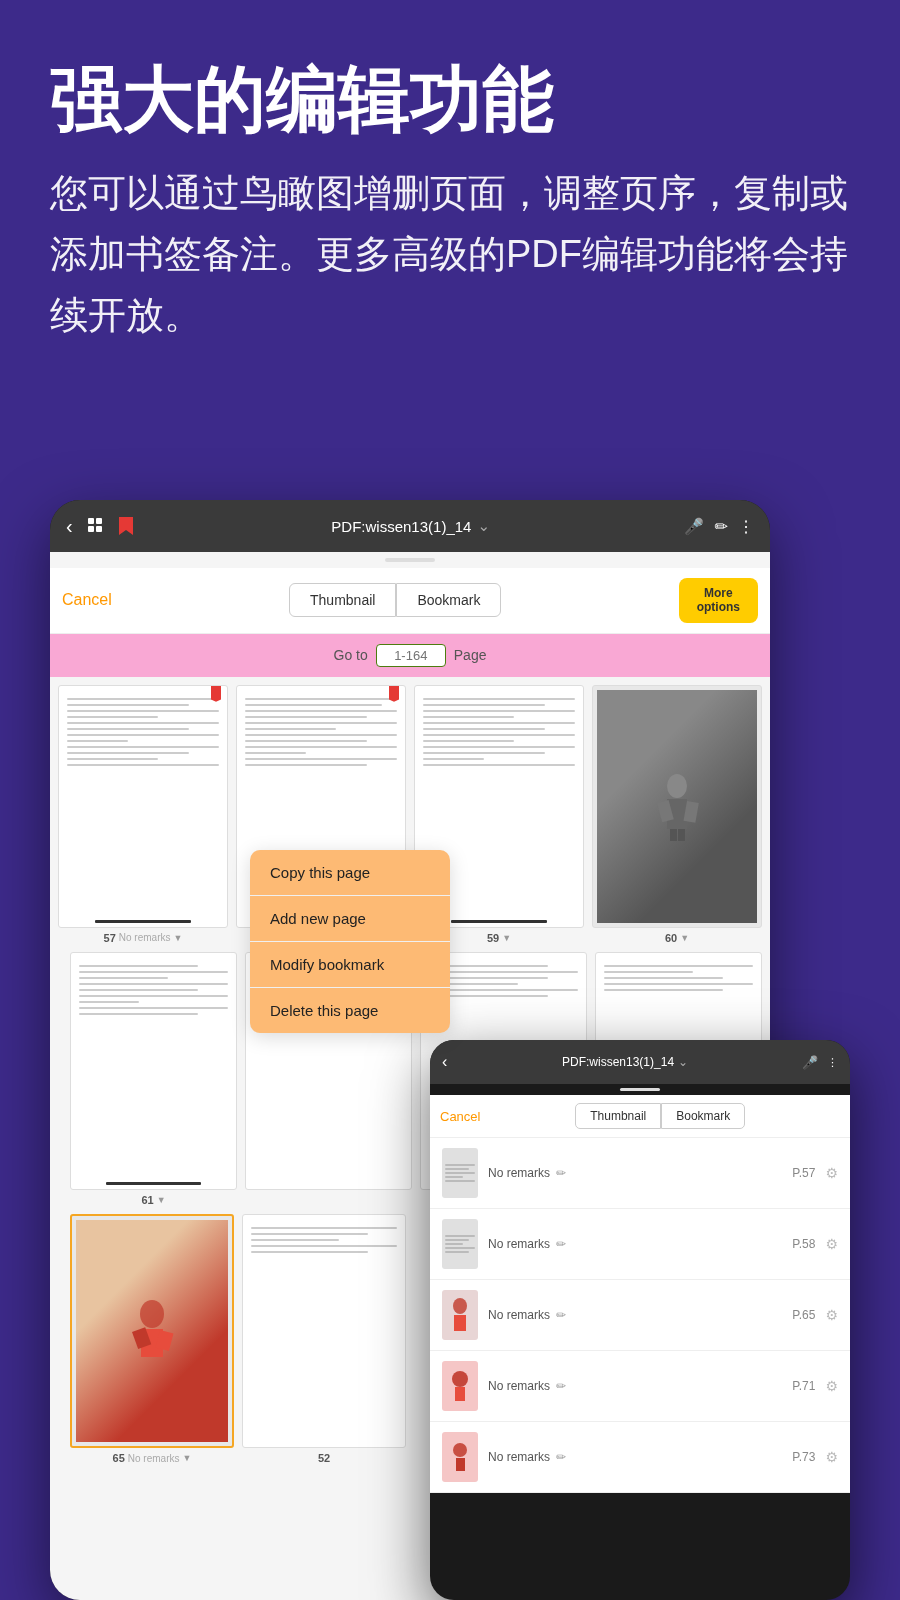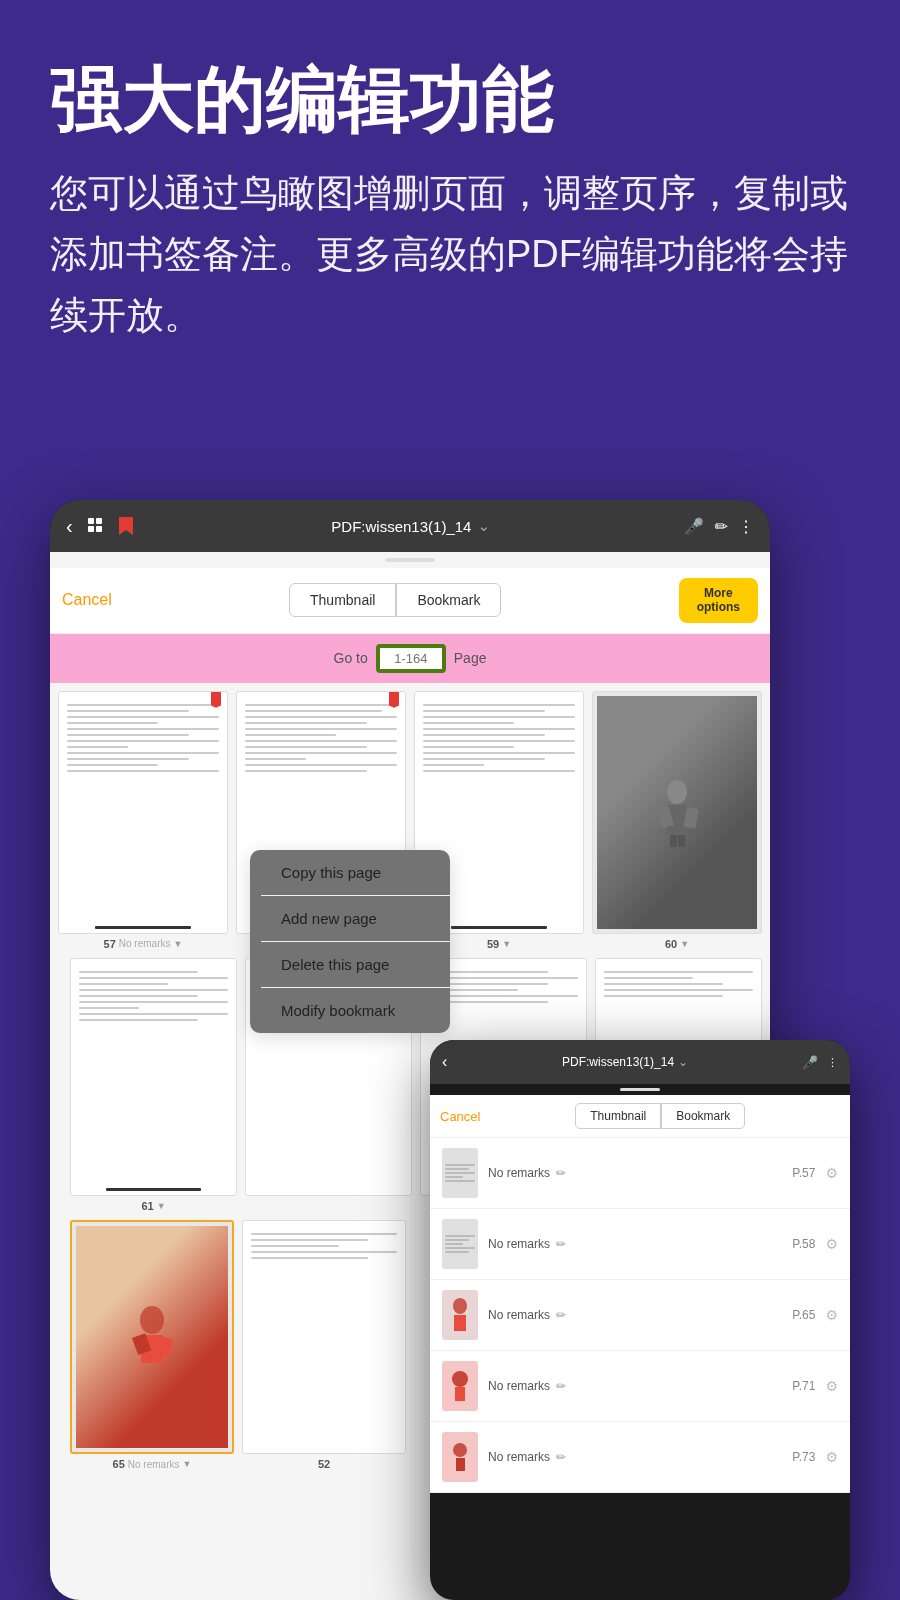--- a/index.html
+++ b/index.html
@@ -160,21 +160,21 @@
       display: flex;
       align-items: center;
       justify-content: center;
       gap: 8px;
       padding: 10px;
       background: #f9a8d4;
       font-size: 14px;
       color: #555;
     }
     .goto-input {
-      border: 4px solid #4d7c0f;
+      border: 1px solid #4d7c0f;
       border-radius: 4px;
       padding: 3px 8px;
       width: 70px;
       font-size: 13px;
       text-align: center;
       color: #aaa;
     }
 
     
     .thumb-grid {
@@ -254,27 +254,26 @@
     .thumb-image-page {
       background: #e8e8e8;
       display: flex;
       align-items: center;
       justify-content: center;
     }
 
     
     .context-menu {
       position: absolute;
-      background: #737373;
+      background: #fdba74;
       border-radius: 10px;
       box-shadow: 0 4px 20px rgba(0,0,0,0.15);
       z-index: 100;
       min-width: 200px;
       overflow: hidden;
-      padding-left: 11px;
     }
     .context-menu-item {
       padding: 14px 20px;
       font-size: 15px;
       color: #222;
       cursor: pointer;
       border-bottom: 1px solid #f0f0f0;
     }
     .context-menu-item:last-child {
       border-bottom: none;
@@ -618,22 +617,22 @@
           <div class="thumb-label-row">
             <span class="thumb-num">60</span>
             <span class="dropdown-arrow">▼</span>
           </div>
         </div>
       </div>
 
       <div class="context-menu" style="top: 350px; left: 200px;">
         <div class="context-menu-item">Copy this page</div>
         <div class="context-menu-item">Add new page</div>
+        <div class="context-menu-item">Modify bookmark</div>
         <div class="context-menu-item">Delete this page</div>
-        <div class="context-menu-item">Modify bookmark</div>
       </div>
 
       <div class="thumb-grid-2">
 
         <div class="thumb-item">
           <div class="thumb-page">
             <div class="thumb-lines">
               <div class="t-line w80"></div>
                 <div class="t-line w100"></div>
                 <div class="t-line w60"></div>

